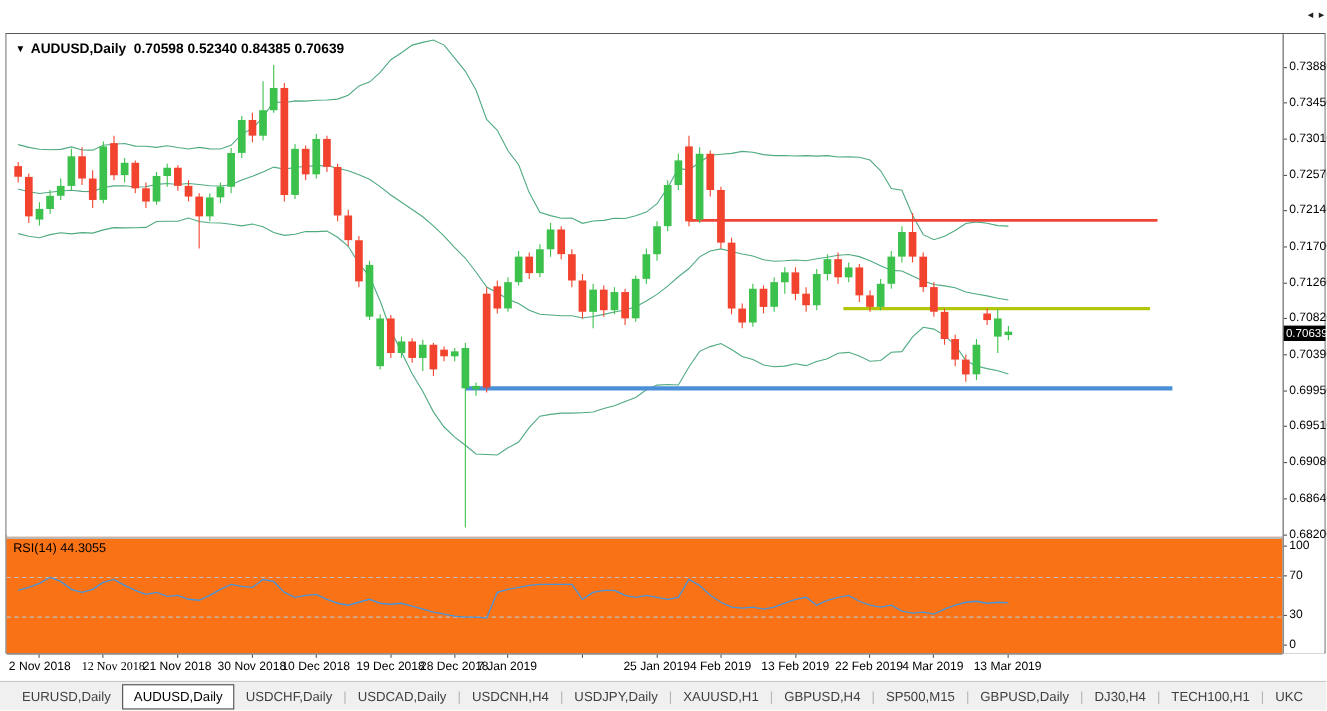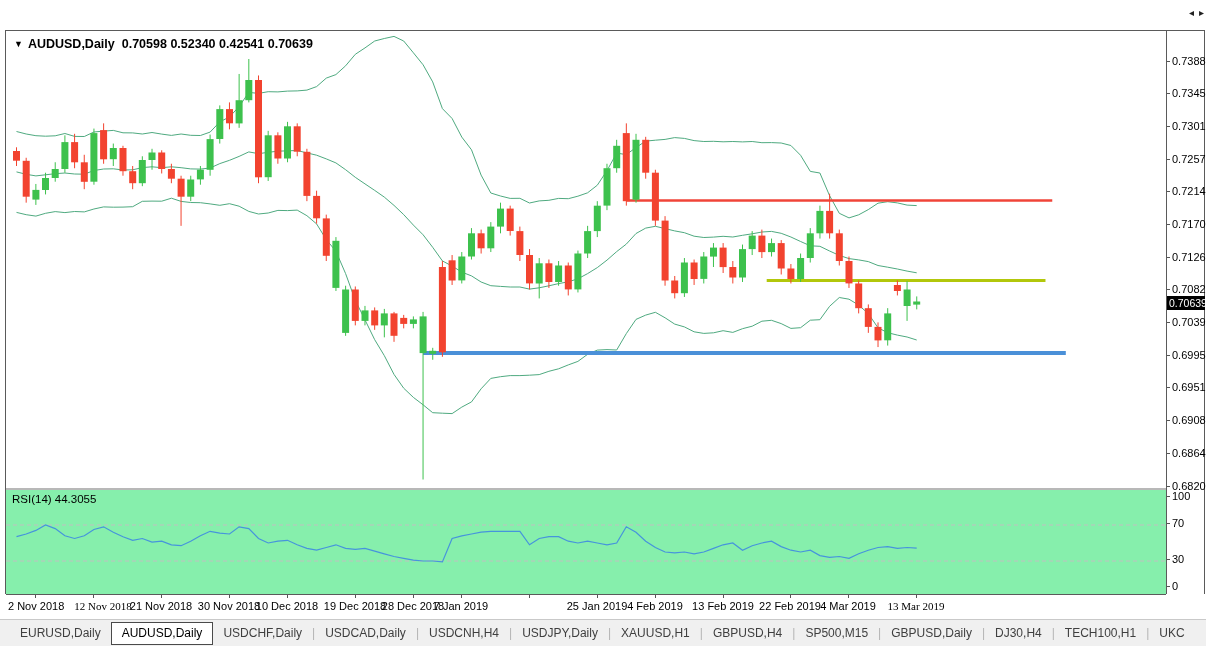--- a/index.html
+++ b/index.html
@@ -13,21 +13,21 @@
   .tfbtn { position:relative; display:inline-block; margin-top:3px; padding:3px 9px;
            font-size:11.5px; color:#3c3c3c; cursor:default; }
   .tfbtn.active { background:#fafafa; border:1px solid #9a9a9a; border-radius:1px; color:#000; }
   .tb-sep { display:inline-block; width:1px; height:20px; background:#c8c8c8;
             vertical-align:middle; margin:0 6px; }
 
   
   #chartwin { position:absolute; left:5px; top:30px; width:1200px; height:564px;
               border:1px solid #5a5a5a; background:#ffffff; }
   #main-area   { position:absolute; left:0; top:0; width:1160px; height:455px; background:#fff; }
-  #rsi-area    { position:absolute; left:0; top:457px; width:1160px; height:106px; background:#86efac;
+  #rsi-area    { position:absolute; left:0; top:457px; width:1160px; height:106px; background:#f97316;
                  border-top:2px solid #b8b8b8; }
   #paxis  { position:absolute; left:1160px; top:0; width:38px; height:563px;
             border-left:1px solid #5a5a5a; background:#fff; }
   .pxlabel { position:absolute; left:5px; font-size:11px; color:#000; white-space:nowrap; }
   .ptick   { position:absolute; left:0; width:3px; height:1px; background:#555; }
   #price-badge { position:absolute; left:0; width:38px; height:14px; background:#000;
                  color:#fff; font-size:10.5px; line-height:14px; text-align:left; padding-left:2px; }
   #chart-title { position:absolute; left:8px; top:6px; font-size:12.5px; font-weight:700;
                  color:#000; background:transparent; }
   #chart-title .caret { font-size:9px; vertical-align:1px; margin-right:5px; }
@@ -252,21 +252,21 @@
             <rect x="878.2" y="282.4" width="7" height="26.9" fill="#3dc14d"></rect>
             <line x1="891.38" x2="891.38" y1="249.47903999999969" y2="264.4438399999997" stroke="#f2432f" stroke-width="1"></line>
             <rect x="887.9" y="254.0" width="7" height="6.0" fill="#f2432f"></rect>
             <line x1="901.06" x2="901.06" y1="250.22728000000043" y2="289.88400000000024" stroke="#3dc14d" stroke-width="1"></line>
             <rect x="897.6" y="258.5" width="7" height="16.5" fill="#3dc14d"></rect>
             <line x1="910.74" x2="910.74" y1="265.41655200000025" y2="278.3611040000003" stroke="#3dc14d" stroke-width="1"></line>
             <rect x="907.2" y="270.5" width="7" height="3.1" fill="#3dc14d"></rect>
           </g>
         </svg>
       <div id="chart-title">
-        <span class="caret">▼</span><span>AUDUSD,Daily</span>&nbsp;&nbsp;<span>0.70598</span> <span>0.52340</span> <span>0.42541</span> <span>0.70639</span>
+        <span class="caret">▼</span><span>AUDUSD,Daily</span>&nbsp;&nbsp;<span>0.70598</span> <span>0.52340</span> <span>0.84385</span> <span>0.70639</span>
       </div>
     </div>
 
     <div id="rsi-area">
       <svg id="rsi-svg" width="1160" height="104">
           <line x1="0" x2="1160" y1="35" y2="35" stroke="#c0c0c0" stroke-width="1" stroke-dasharray="4 3"></line>
           <line x1="0" x2="1160" y1="71" y2="71" stroke="#c0c0c0" stroke-width="1" stroke-dasharray="4 3"></line>
           <polyline points="10.5,46.7 20.2,44.0 29.9,40.4 39.5,35.0 49.2,38.6 58.9,45.8 68.6,48.5 78.3,45.8 87.9,39.5 97.6,36.8 107.3,42.2 117.0,46.7 126.7,50.3 136.3,48.5 146.0,52.1 155.7,51.2 165.4,54.8 175.1,55.7 184.7,51.2 194.4,45.8 204.1,41.3 213.8,43.1 223.5,44.0 233.1,36.8 242.8,38.6 252.5,48.5 262.2,53.0 271.9,51.2 281.5,50.3 291.2,54.8 300.9,58.4 310.6,60.2 320.3,57.5 329.9,54.8 339.6,58.4 349.3,59.3 359.0,58.4 368.7,61.1 378.3,63.8 388.0,66.5 397.7,68.3 407.4,70.1 417.1,71.0 426.7,71.0 436.4,71.9 446.1,48.5 455.8,45.8 465.5,44.0 475.1,42.2 484.8,41.3 494.5,41.3 504.2,41.3 513.9,41.3 523.5,54.8 533.2,48.5 542.9,46.7 552.6,46.7 562.3,51.2 571.9,53.0 581.6,51.2 591.3,53.0 601.0,54.8 610.7,53.0 620.3,36.8 630.0,42.2 639.7,51.2 649.4,57.5 659.1,62.0 668.7,62.9 678.4,62.0 688.1,63.8 697.8,62.0 707.5,58.4 717.1,54.8 726.8,53.0 736.5,60.2 746.2,55.7 755.9,53.0 765.5,51.2 775.2,56.6 784.9,60.2 794.6,62.0 804.3,60.2 813.9,65.6 823.6,67.4 833.3,66.5 843.0,68.3 852.7,63.8 862.3,60.2 872.0,57.5 881.7,56.6 891.4,58.4 901.1,57.5 910.7,58.1" fill="none" stroke="#4694dc" stroke-width="1.2"></polyline>
         </svg>
       <div id="rsi-label">
@@ -337,21 +337,21 @@
         <div class="dlabel" style="left: 591px;">25 Jan 2019</div>
         <div class="dtick" style="left: 649px;"></div>
         <div class="dlabel" style="left: 649px;">4 Feb 2019</div>
         <div class="dtick" style="left: 717px;"></div>
         <div class="dlabel" style="left: 717px;">13 Feb 2019</div>
         <div class="dtick" style="left: 784px;"></div>
         <div class="dlabel" style="left: 784px;">22 Feb 2019</div>
         <div class="dtick" style="left: 842px;"></div>
         <div class="dlabel" style="left: 842px;">4 Mar 2019</div>
         <div class="dtick" style="left: 910px;"></div>
-        <div class="dlabel" style="left: 910px; font-family: Liberation Serif, serif;">13 Mar 2019</div>
+        <div class="dlabel" style="left: 910px;">13 Mar 2019</div>
       </div>
   </div>
 
   <div id="tabbar"><div class="tab">EURUSD,Daily</div><div class="tab active">AUDUSD,Daily</div><div class="tab">USDCHF,Daily</div><span class="tab-div">|</span><div class="tab">USDCAD,Daily</div><span class="tab-div">|</span><div class="tab">USDCNH,H4</div><span class="tab-div">|</span><div class="tab">USDJPY,Daily</div><span class="tab-div">|</span><div class="tab">XAUUSD,H1</div><span class="tab-div">|</span><div class="tab">GBPUSD,H4</div><span class="tab-div">|</span><div class="tab">SP500,M15</div><span class="tab-div">|</span><div class="tab">GBPUSD,Daily</div><span class="tab-div">|</span><div class="tab">DJ30,H4</div><span class="tab-div">|</span><div class="tab">TECH100,H1</div><span class="tab-div">|</span><div class="tab">UKC</div></div>
   <div id="tab-arrows">
     <span>◂</span><span>▸</span>
   </div>
 </div>
 
 </body></html>

